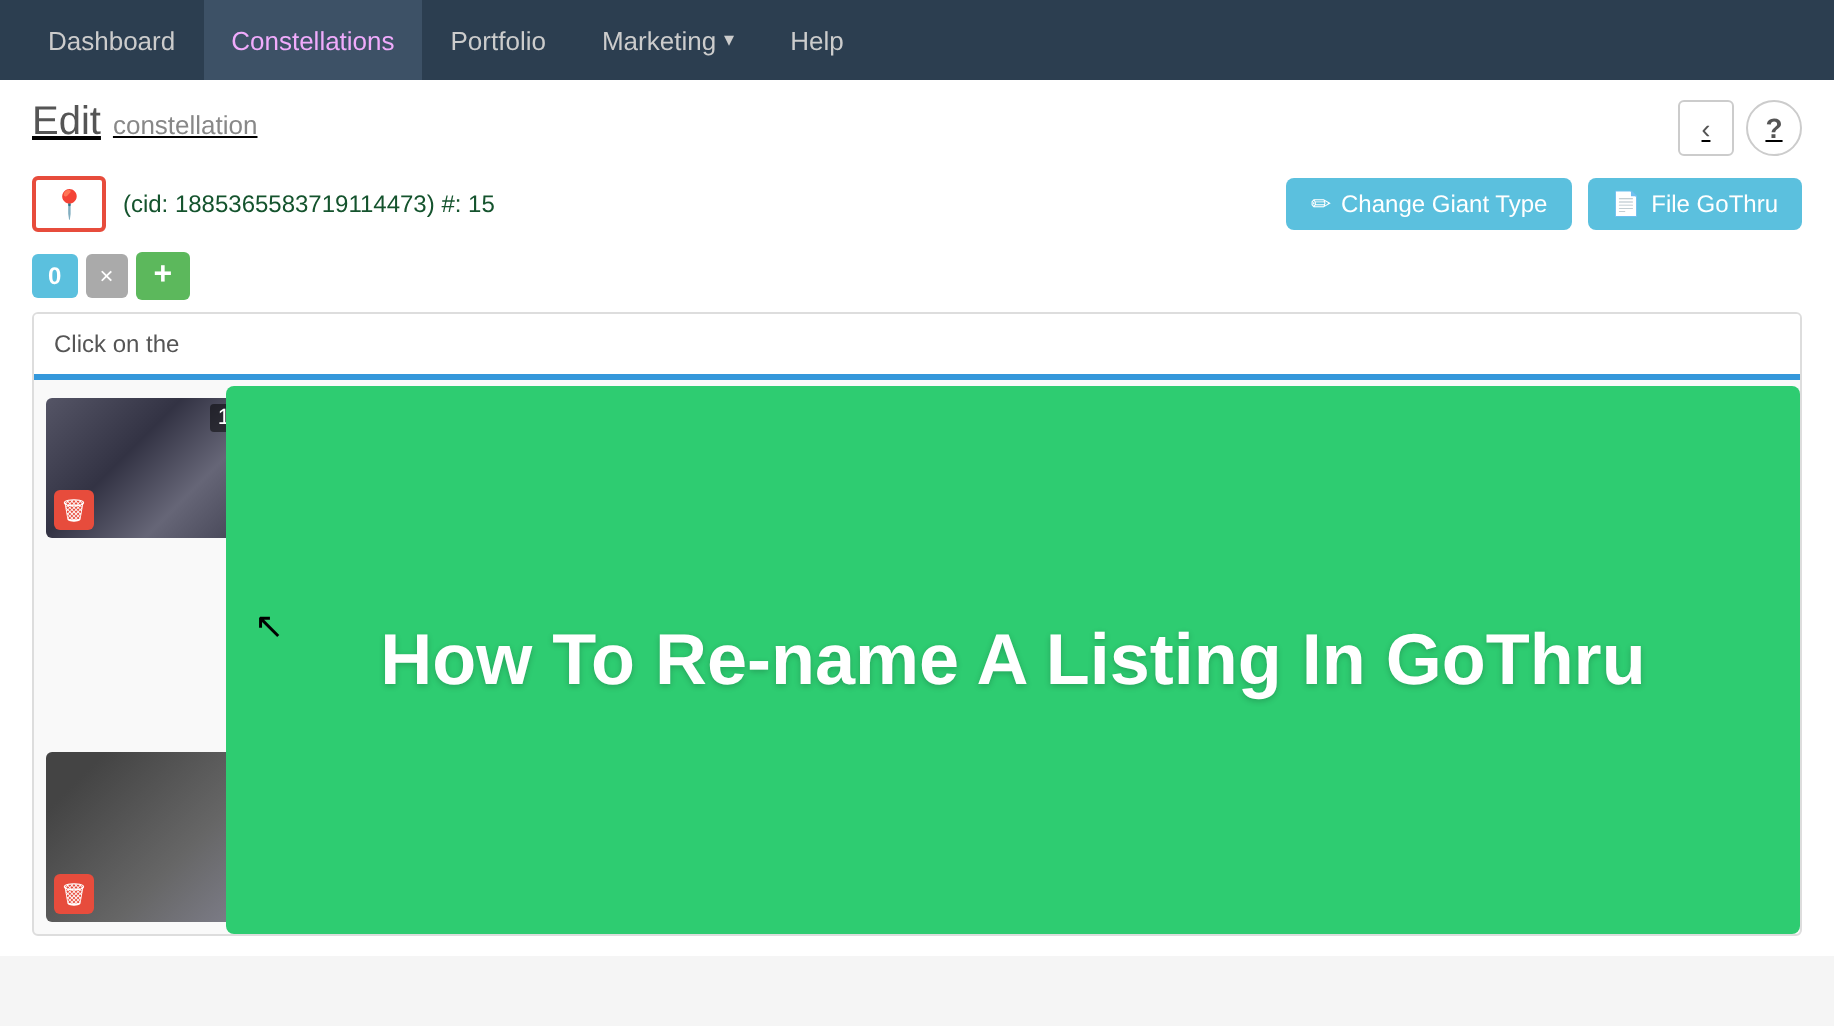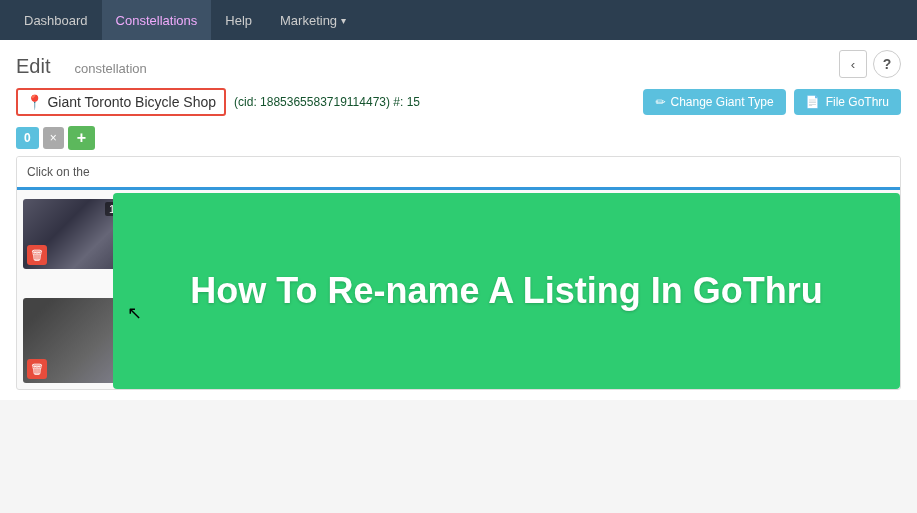--- a/index.html
+++ b/index.html
@@ -28,27 +28,28 @@
     }
     .nav-dropdown { display: flex; align-items: center; gap: 4px; }
     .nav-caret { font-size: 10px; }
 
     
     .main { background: #fff; padding: 10px 16px; }
 
     
     .breadcrumb-row {
       display: flex;
-      align-items: flex-end;
+      align-items: flex-start;
       justify-content: space-between;
       margin-bottom: 10px;
+      text-decoration: underline;
     }
     .breadcrumb-left { display: flex; align-items: baseline; gap: 6px; }
     .breadcrumb-edit { font-size: 20px; color: #555; font-weight: normal; }
-    .breadcrumb-sub { font-size: 13px; color: #888; margin-left: 18px; }
+    .breadcrumb-sub { font-size: 13px; color: #888; }
     .breadcrumb-actions { display: flex; gap: 6px; }
     .btn-back {
       background: #fff;
       border: 1px solid #ccc;
       border-radius: 3px;
       width: 28px; height: 28px;
       cursor: pointer;
       display: flex; align-items: center; justify-content: center;
       color: #555;
     }
@@ -143,21 +144,21 @@
       cursor: pointer;
       line-height: 1;
     }
 
     
     .content-area {
       position: relative;
       background: #f9f9f9;
       border: 1px solid #ddd;
       border-radius: 3px;
-      height: 234px;
+      height: 312px;
       overflow: hidden;
     }
     .click-instruction {
       padding: 8px 10px;
       font-size: 12px;
       color: #555;
       border-bottom: 3px solid #3498db;
       background: #fff;
     }
     .thumb-item {
@@ -243,45 +244,45 @@
       z-index: 20;
       pointer-events: none;
     }
   </style>
 </head>
 <body>
 
 <nav class="navbar">
   <div class="nav-item">Dashboard</div>
   <div class="nav-item active">Constellations</div>
-  <div class="nav-item">Help</div>
+  <div class="nav-item">Portfolio</div>
   <div class="nav-item nav-dropdown">
     <span>Marketing</span>
     <span class="nav-caret">▾</span>
   </div>
+  <div class="nav-item">Help</div>
 </nav>
 
 <div class="main">
 
   <div class="breadcrumb-row">
     <div class="breadcrumb-left">
       <span class="breadcrumb-edit">Edit</span>
       <span class="breadcrumb-sub">constellation</span>
     </div>
     <div class="breadcrumb-actions">
       <button class="btn-back">‹</button>
       <button class="btn-help">?</button>
     </div>
   </div>
 
   <div class="listing-row">
     <div class="listing-left">
       <div class="listing-name-box">
         <span class="pin-icon">📍</span>
-        <span class="listing-name">Giant Toronto Bicycle Shop</span>
       </div>
       <span class="listing-meta">
         (<span>cid: 1885365583719114473</span>) <span>#: 15</span>
       </span>
     </div>
     <div class="listing-right">
       <button class="btn-tour-type">
         <span>✏</span>
         <span>Change Giant Type</span>
       </button>

